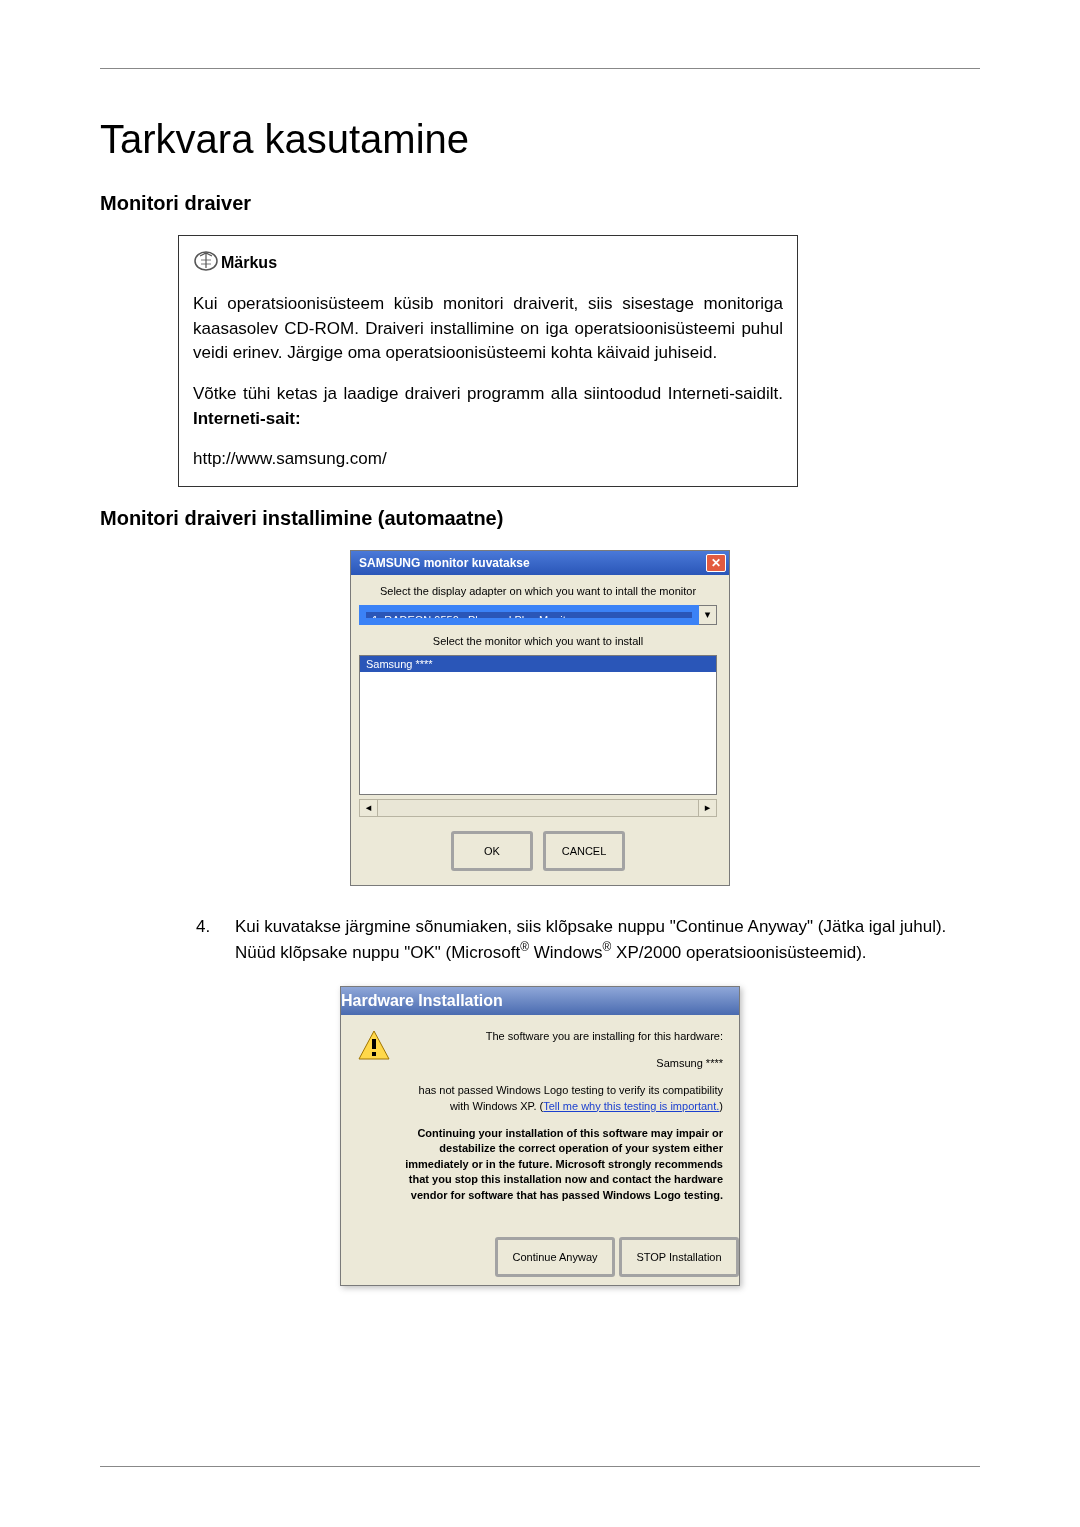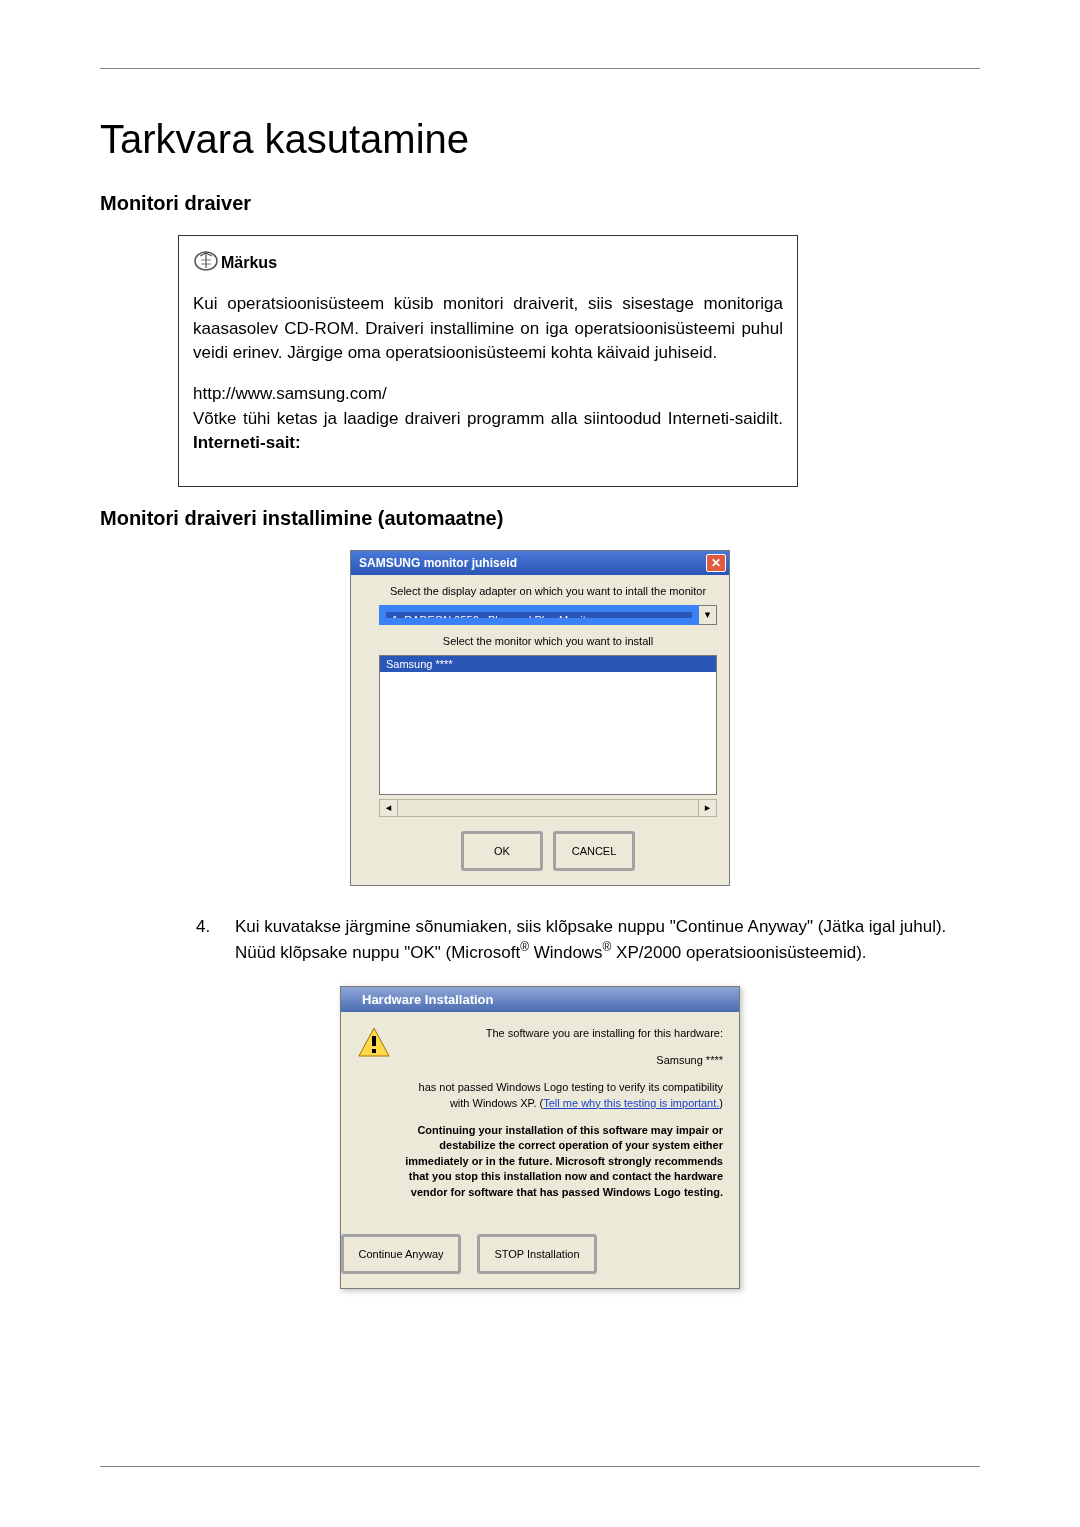--- a/index.html
+++ b/index.html
@@ -88,21 +88,21 @@
   }
   .inst-close {
     width: 20px; height: 18px;
     background: #e35b3f;
     border: 1px solid #fff;
     color: #fff;
     display: flex; align-items: center; justify-content: center;
     font-weight: 700;
     border-radius: 2px;
   }
-  .inst-body { padding: 10px 12px 14px 28px; }
+  .inst-body { padding: 10px 12px 14px 8px; }
   .inst-text { text-align: center; margin-bottom: 8px; }
   .inst-dropdown {
     display: flex; align-items: stretch; height: 20px; margin-bottom: 10px;
   }
   .inst-dropdown-sel {
     flex: 1; background: #2a56b8; color: #fff;
     border: 7px solid #3b82f6; padding: 2px 6px; overflow: hidden;
   }
   .inst-dropdown-btn {
     width: 18px; background: #ece9d8;
@@ -140,33 +140,33 @@
     width: 400px;
     background: #ece9d8;
     border: 1px solid #7a7a7a;
     font-family: Tahoma, Arial, sans-serif;
     font-size: 11px;
     color: #000;
     box-shadow: 2px 2px 6px rgba(0,0,0,.25);
   }
   .hw-titlebar {
     background: linear-gradient(#8fa7d8, #4a6bb0);
-    color: #fff; font-weight: 700; padding: 5px 21px; font-size: 13px;
+    color: #fff; font-weight: 700; padding: 5px 0; font-size: 16px;
   }
   .hw-body { padding: 14px 16px 14px 16px; display: flex; gap: 14px; }
   .hw-warnicon {
     width: 34px; height: 34px; flex: 0 0 34px;
   }
   .hw-text { flex: 1; line-height: 1.4; }
   .hw-text p { margin-bottom: 12px; text-align: right; }
   .hw-link { color: #1a3fcf; text-decoration: underline; cursor: pointer; }
   .hw-bold { font-weight: 700; }
   .hw-buttons {
-    display: flex; justify-content: flex-start; gap: 16px;
-    padding: 8px 0 14px 0;
+    display: flex; justify-content: flex-end; gap: 4px;
+    padding: 8px 0 8px 0;
   }
   .hw-buttons .xp-btn { min-width: 120px; }
 
   sup { font-size: .7em; }
 </style>
 </head>
 <body>
 
 <div class="page">
   <hr class="topline">
@@ -180,33 +180,33 @@
       <span>
         <svg width="26" height="22" viewBox="0 0 26 22">
           <ellipse cx="13" cy="11" rx="11" ry="9" fill="none" stroke="#555" stroke-width="1.5"></ellipse>
           <path d="M7 6 L13 3 L19 6 M13 3 V18" stroke="#555" stroke-width="1.2" fill="none"></path>
           <path d="M8 10 H18 M8 14 H18" stroke="#555" stroke-width="0.8"></path>
         </svg>
       </span>
       <span class="note-title">Märkus</span>
     </div>
     <div class="note-body">Kui operatsioonisüsteem küsib monitori draiverit, siis sisestage monitoriga kaasasolev CD-ROM. Draiveri installimine on iga operatsioonisüsteemi puhul veidi erinev. Järgige oma operatsioonisüsteemi kohta käivaid juhiseid.</div>
-    <div class="note-body last">http://www.samsung.com/</div>
     <div class="note-body">
       <span>Võtke tühi ketas ja laadige draiveri programm alla siintoodud Interneti-saidilt. </span><span class="ilink">Interneti-sait:</span>
     </div>
+    <div class="note-body last">http://www.samsung.com/</div>
   </div>
 
   <h2 class="subsection">Monitori draiveri installimine (automaatne)</h2>
 
 
   <div class="screenshot-wrap">
     <div class="installer">
       <div class="inst-titlebar">
-        <span>SAMSUNG monitor juhiseid</span>
+        <span>SAMSUNG monitor kuvatakse</span>
         <div class="inst-close">
           <span>✕</span>
         </div>
       </div>
       <div class="inst-body">
         <div class="inst-text">Select the display adapter on which you want to intall the monitor</div>
         <div class="inst-dropdown">
           <div class="inst-dropdown-sel">1. RADEON 9550 : Plug and Play Monitor</div>
           <div class="inst-dropdown-btn">
             <span>▾</span>

